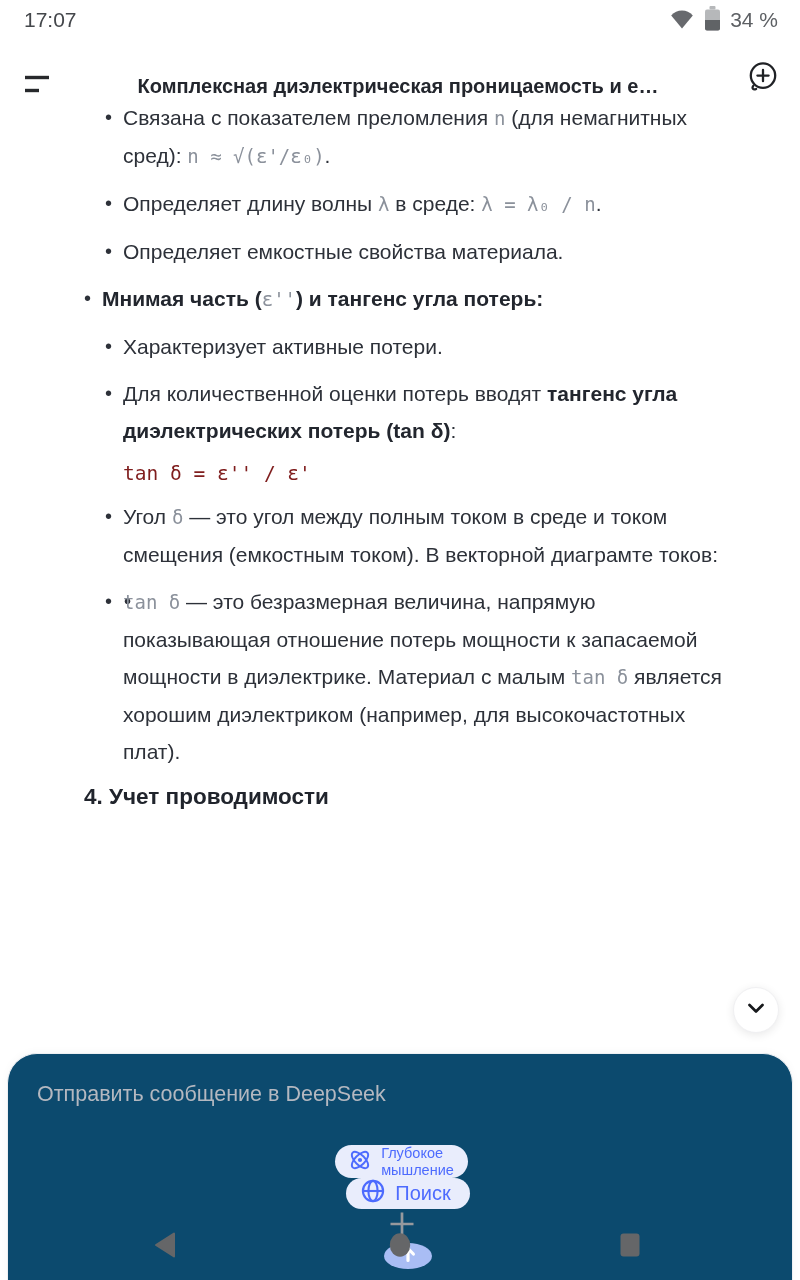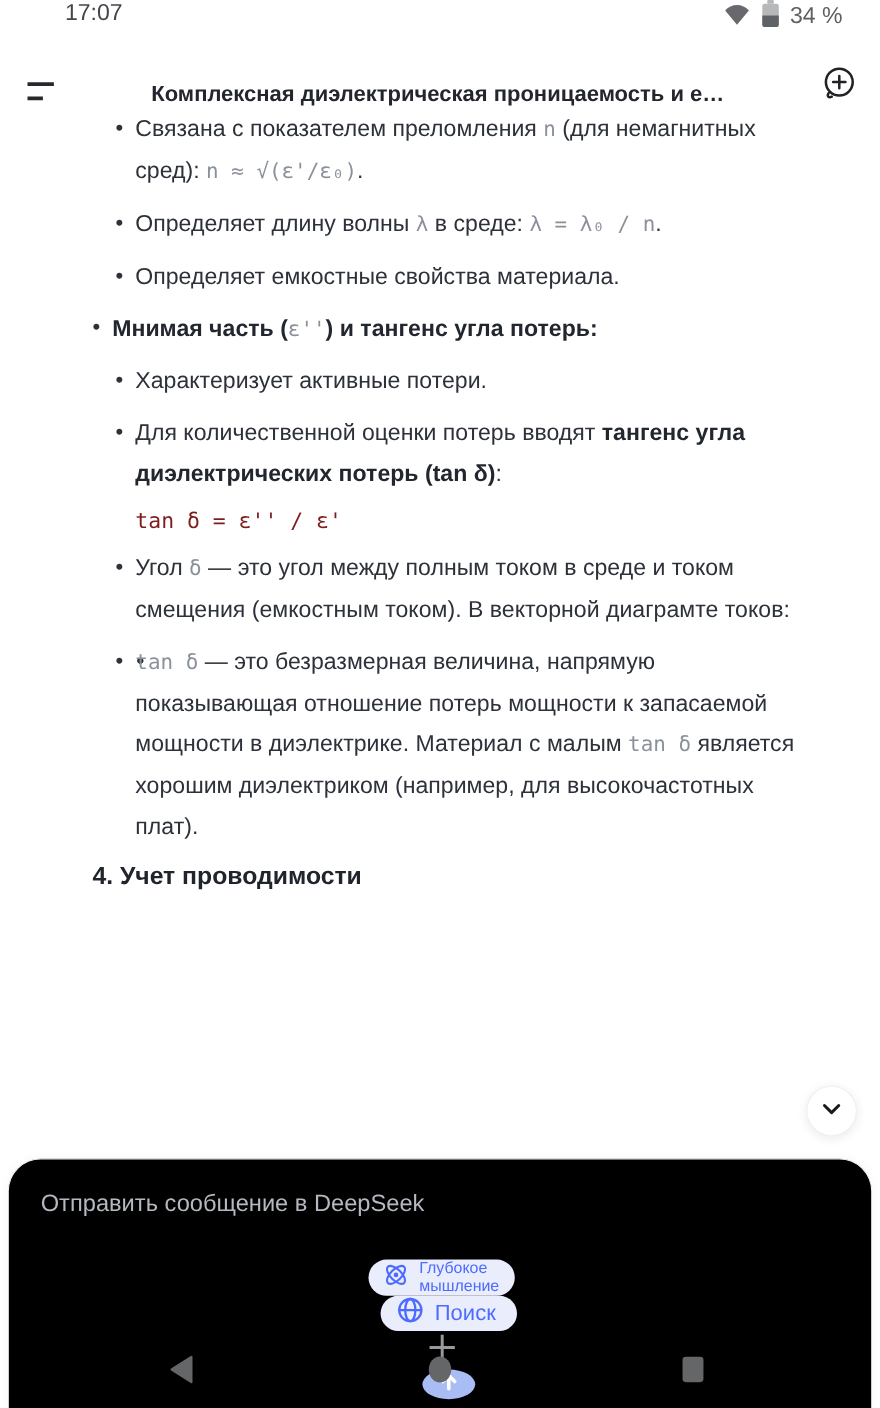--- a/index.html
+++ b/index.html
@@ -1,21 +1,21 @@
 <!DOCTYPE html>
 <html><head>
 <meta charset="utf-8">
 <style>
   html,body{margin:0;padding:0;background:#ffffff;}
   .screen{position:relative;width:800px;height:1280px;background:#ffffff;overflow:hidden;
           font-family:"Liberation Sans",sans-serif;}
 
   
   .status-bar{position:absolute;top:0;left:0;right:0;height:40px;display:flex;
-              align-items:flex-start;justify-content:space-between;padding:0 34px 0 24px;box-sizing:border-box;margin-left:35px;}
+              align-items:center;justify-content:space-between;padding:0 22px 0 24px;box-sizing:border-box;}
   .status-time{font-size:21px;color:#44474b;}
   .status-right{display:flex;align-items:center;gap:9px;}
   .battery-label{font-size:21px;color:#5d6064;}
 
   
   .app-header{position:absolute;top:40px;left:0;right:0;height:58px;display:flex;
               align-items:flex-end;padding:0 20px 0 24px;box-sizing:border-box;}
   .header-title{flex:1;text-align:center;font-size:20px;font-weight:700;color:#23262d;
                 white-space:nowrap;overflow:hidden;padding:0 10px;}
 
@@ -34,21 +34,21 @@
   .code-line{font-family:"DejaVu Sans Mono",monospace;font-size:19.5px;color:#7f1d1d;
              padding-left:123px;line-height:30px;margin:7px 0 9px 0;}
   .heading{font-size:22.5px;font-weight:700;color:#20242c;padding-left:84px;margin-top:14px;}
 
   
   .scroll-btn{position:absolute;left:733px;top:987px;width:44px;height:44px;border-radius:50%;
               background:#ffffff;border:1px solid #f0f0f2;box-shadow:0 2px 10px rgba(0,0,0,0.09);
               display:flex;align-items:center;justify-content:center;}
 
   
-  .composer{position:absolute;left:7px;right:7px;top:1053px;bottom:0;background:#000000;
+  .composer{position:absolute;left:7px;right:7px;top:1053px;bottom:0;background:#0c4a6e;
             border:1.5px solid #eef0f3;border-bottom:none;border-radius:30px 30px 0 0;
             box-shadow:0 -1px 8px rgba(0,0,0,0.03);box-sizing:border-box;}
   .placeholder{position:absolute;left:29px;top:28px;font-size:21.5px;color:#b4b8c0;}
   .chips-row{position:absolute;left:15px;right:12px;top:91px;height:48px;display:flex;align-items:center;flex-direction:column;}
   .chip{height:48px;border-radius:24px;background:#e9edfc;color:#4d6bfe;display:flex;
         align-items:center;box-sizing:border-box;}
   .chip-deep{padding:0 14px 0 12px;gap:8px;}
   .chip-deep .chip-text{font-size:14.5px;line-height:16.5px;}
   .chip-search{margin-left:13px;padding:0 19px 0 14px;gap:9px;font-size:20px;font-weight:400;}
   .chips-spacer{flex:1;}

